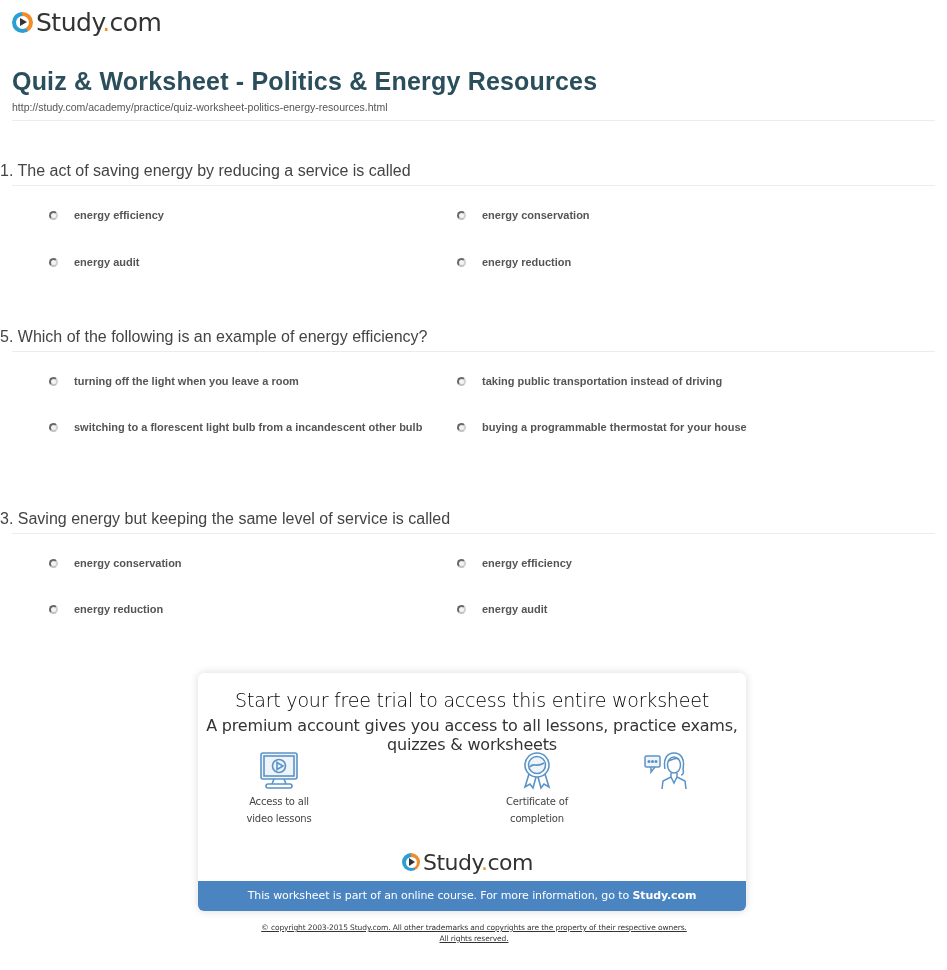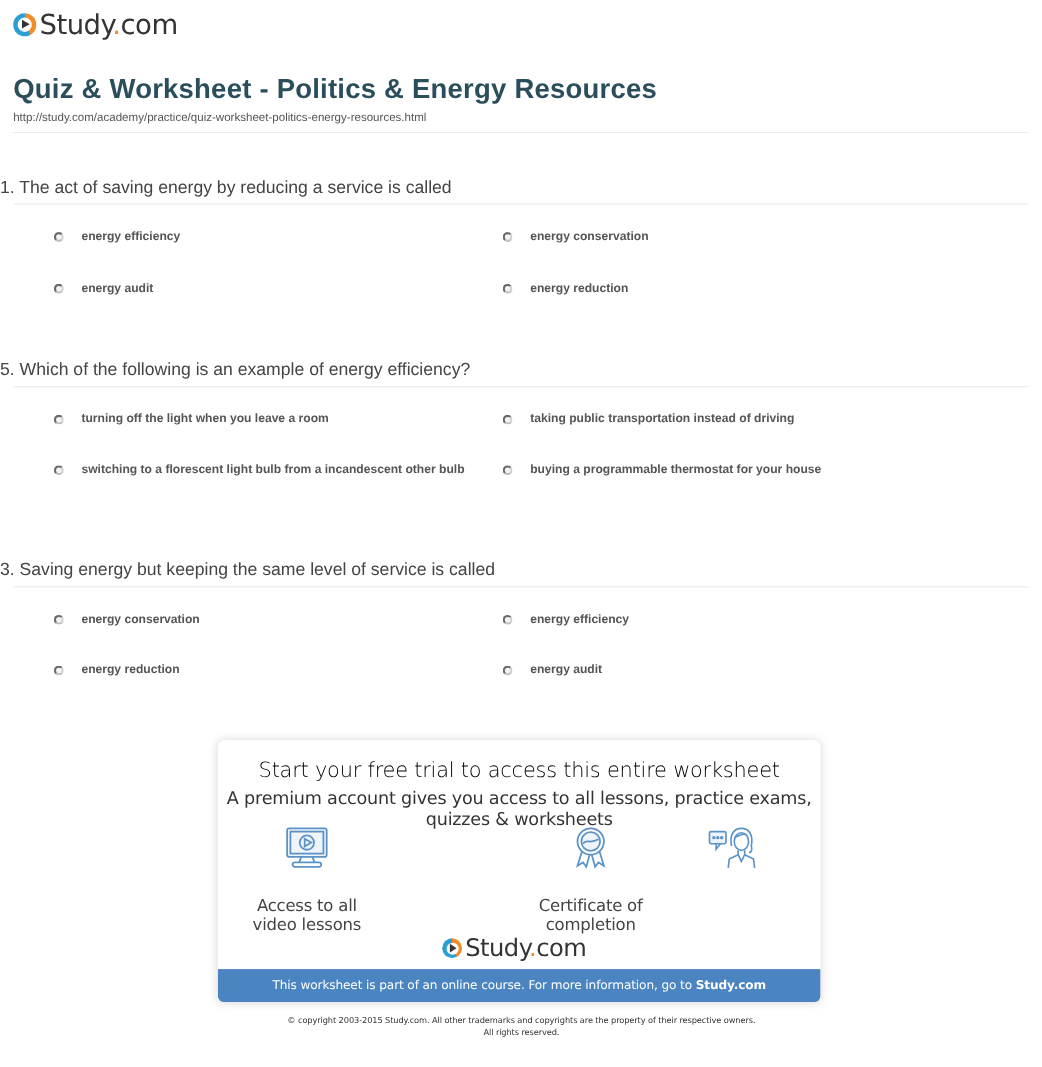--- a/index.html
+++ b/index.html
@@ -28,32 +28,32 @@
   .question { position: absolute; left: 0; font-size: 16px; color: #444; }
   .option { position: absolute; display: flex; align-items: flex-start; font-size: 11px; font-weight: bold; color: #555; line-height: 16px; }
   .option .radio { width: 9px; height: 9px; border-radius: 50%; border: 2px solid #6a6a6a; border-right-color: #d0d0d0; border-bottom-color: #c0c0c0; margin-top: 4px; margin-right: 16px; flex: none; background: #f4f4f4; }
   .option .label { width: 360px; }
 
   .promo { position: absolute; left: 198px; top: 673px; width: 548px; height: 238px; background: #fff; border-radius: 6px; box-shadow: 0 0 9px rgba(0,0,0,0.15); overflow: hidden; font-family: "DejaVu Sans", sans-serif; }
   .promo .headline { position: absolute; top: 16px; left: 0; width: 100%; text-align: center; font-size: 19px; color: #000000; font-weight: 300; letter-spacing: -0.2px; }
   .promo .sub { position: absolute; top: 43px; left: 0; width: 100%; text-align: center; font-size: 16px; color: #333; letter-spacing: -0.2px; }
   .feature { position: absolute; top: 78px; width: 140px; text-align: center; }
   .feature svg { display: block; margin: 0 auto; }
-  .feature .ftxt { margin-top: 24px; font-size: 15px; color: #444; line-height: 17px; letter-spacing: -0.2px; }
+  .feature .ftxt { margin-top: 2px; font-size: 10px; color: #444; line-height: 17px; letter-spacing: -0.2px; }
 
   #promo-logo { left: 204px; top: 176px; height: 26px; }
   #promo-logo .mark { width: 18px; height: 18px; margin-right: 3px; }
   #promo-logo .mark::after { inset: 3.5px; }
   #promo-logo .mark .tri { left: 7px; top: 5px; border-width: 4px 0 4px 6px; }
   #promo-logo .word { font-size: 22px; }
 
   .promo .bar { position: absolute; left: 0; bottom: 0; width: 100%; height: 30px; background: #4a84c1; color: #fff; font-size: 11px; text-align: center; line-height: 30px; letter-spacing: -0.1px; }
   .promo .bar b { font-weight: bold; }
 
-  .copyright { position: absolute; top: 923px; left: 200px; width: 548px; text-align: center; font-family: "DejaVu Sans", sans-serif; font-size: 7.5px; color: #333; line-height: 10.5px; letter-spacing: -0.1px; }
+  .copyright { position: absolute; top: 923px; left: 200px; width: 548px; text-align: center; font-family: "DejaVu Sans", sans-serif; font-size: 7.5px; color: #333; line-height: 10.5px; letter-spacing: -0.1px; text-decoration: underline; }
 </style>
 </head>
 <body>
 
 <div class="logo" id="top-logo">
   <span class="mark">
       <span class="tri"></span>
     </span>
   <span class="word"><span>Study</span><span class="dot">.</span><span>com</span></span>
 </div>

